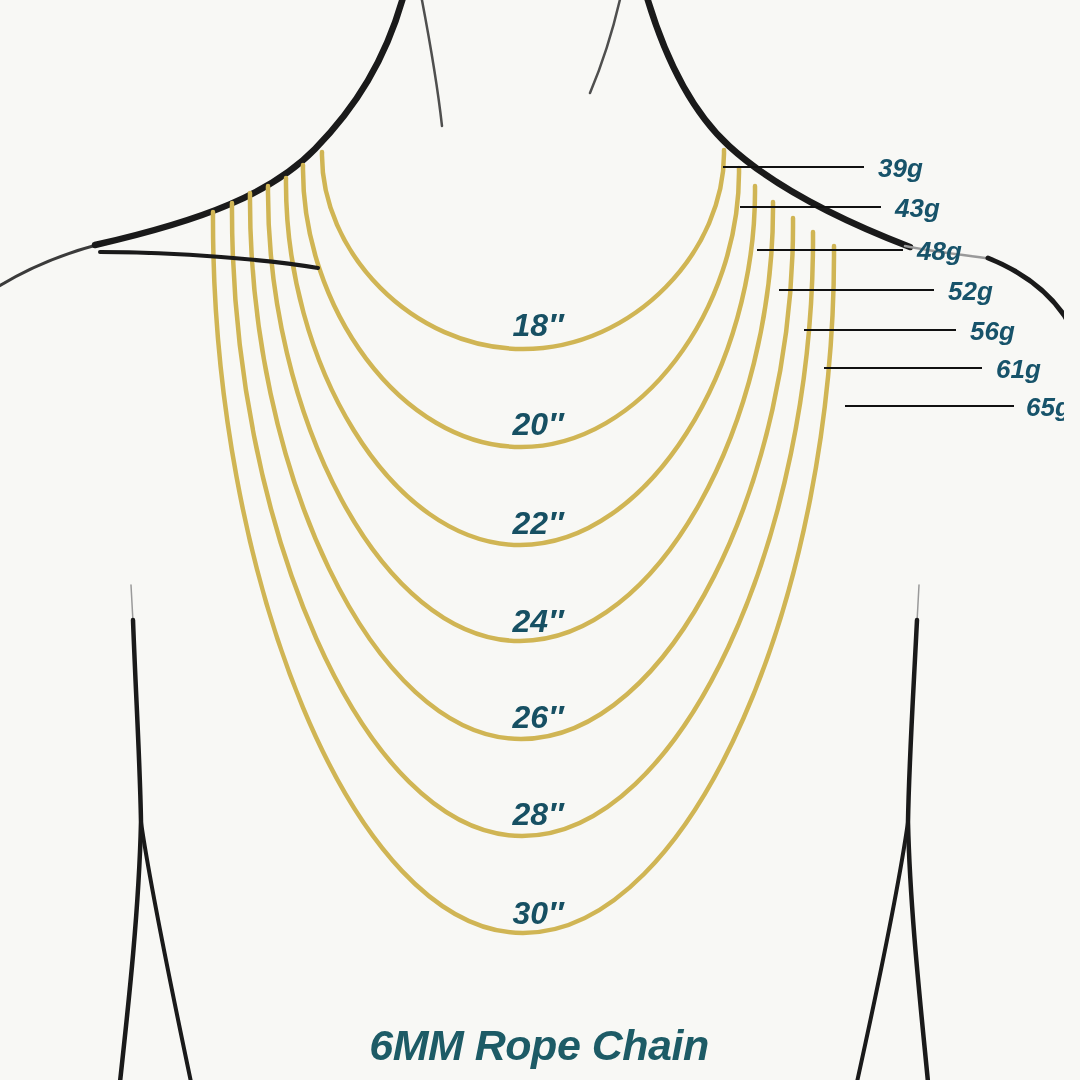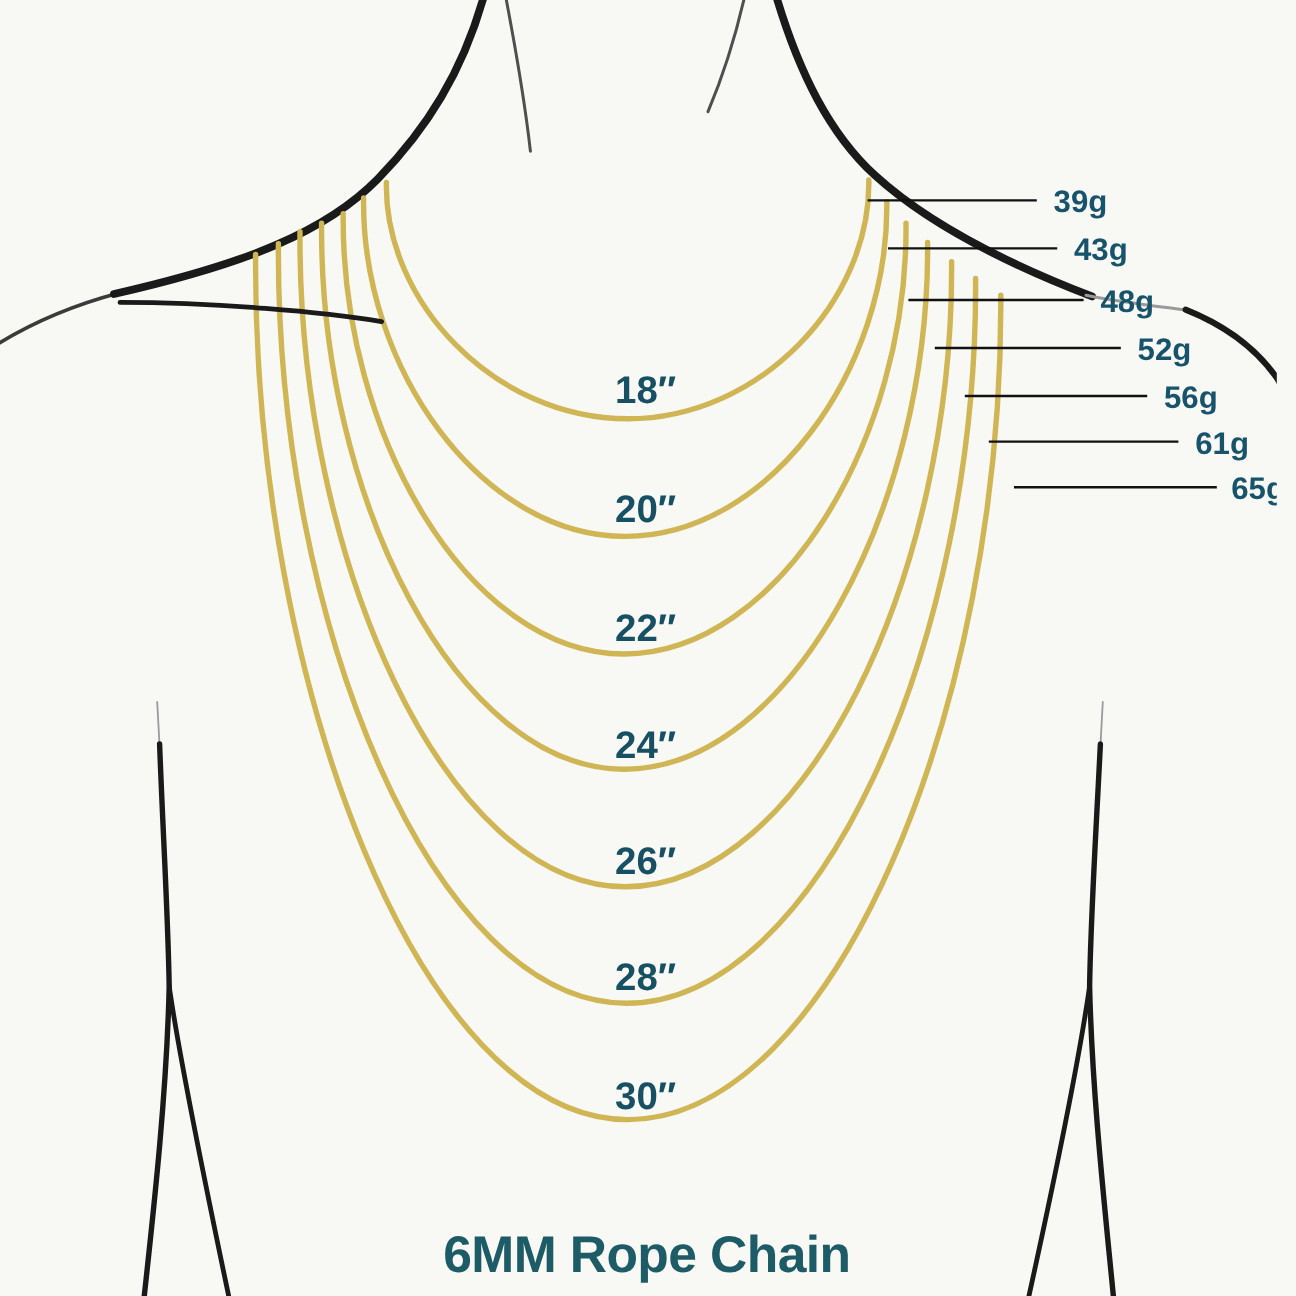--- a/index.html
+++ b/index.html
@@ -2,20 +2,21 @@
 <html><head>
 <meta charset="utf-8">
 <style>
   html,body{margin:0;padding:0;background:#f8f8f5;}
   .stage{
     position:relative;
     width:1064px;height:1080px;
     background:#f8f8f5;
     font-family:"Liberation Sans",sans-serif;
     overflow:hidden;
+    font-style:italic;
   }
   svg{display:block;}
   .sil{stroke:#1a1a1a;fill:none;stroke-linecap:round;stroke-linejoin:round;}
   .sil-thin{stroke:#3c3c3c;fill:none;stroke-linecap:round;}
   .sil-faint{stroke:#9a9a9a;fill:none;stroke-linecap:round;}
   .chain{stroke:#d0b554;fill:none;stroke-width:4.5;stroke-linecap:round;}
   .leader{stroke:#111111;stroke-width:2;fill:none;}
   .weight-label{
     font-family:"Liberation Sans",sans-serif;
     font-size:26px;font-weight:700;fill:#17536a;

